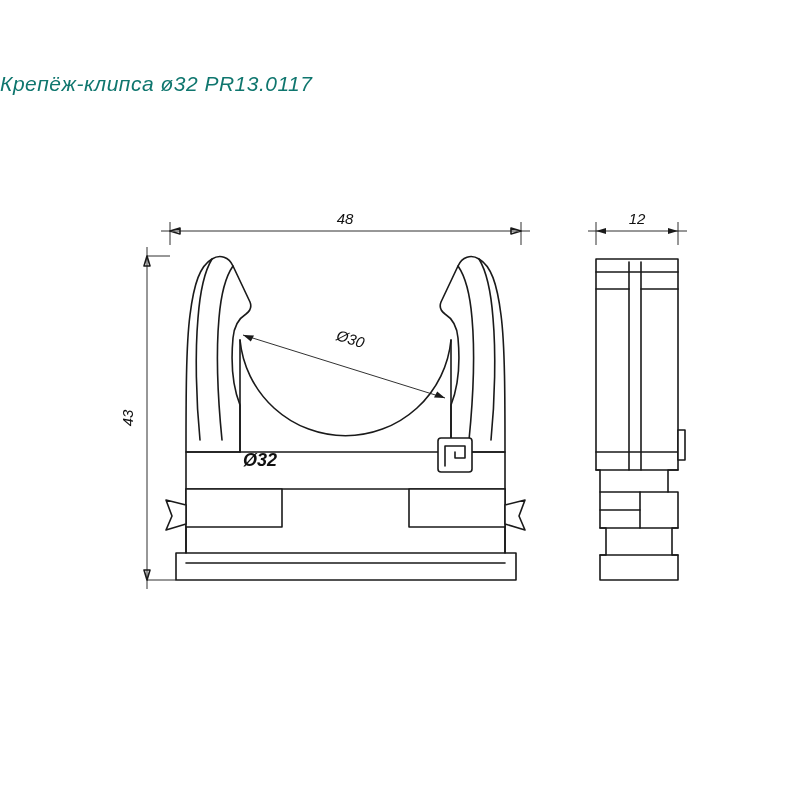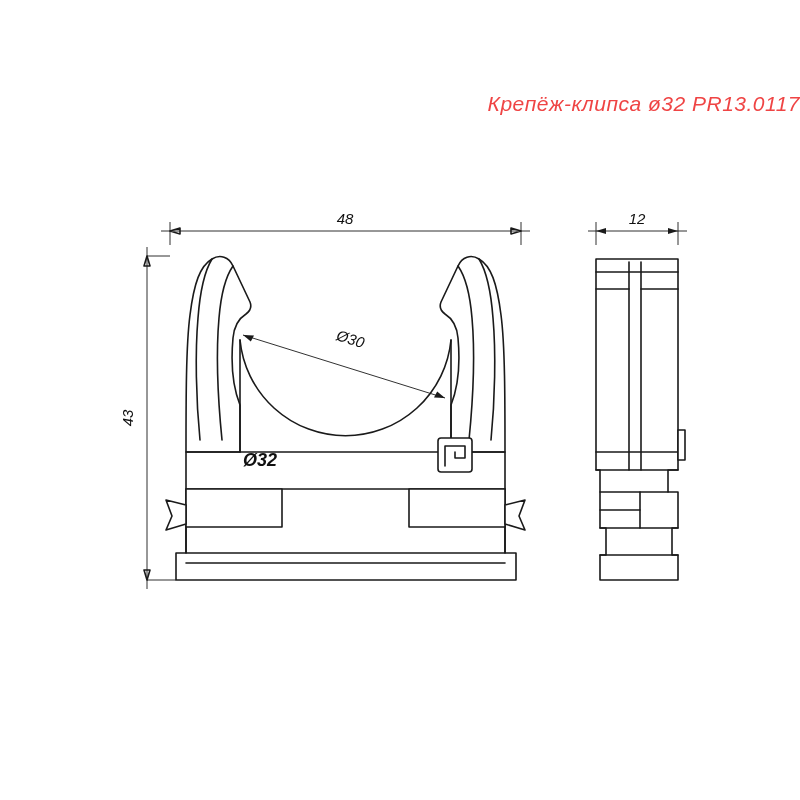--- a/index.html
+++ b/index.html
@@ -18,27 +18,27 @@
   #stage {
     position: absolute;
     left: 0;
     top: 0;
     width: 800px;
     height: 800px;
   }
   #title {
     position: absolute;
     left: 0;
-    top: 92px;
+    top: 72px;
     width: 800px;
-    text-align: right;
+    text-align: left;
     font-size: 21px;
     font-style: italic;
     letter-spacing: 0.5px;
-    color: #ef4444;
+    color: #0f766e;
     font-family: "Liberation Sans", sans-serif;
     white-space: nowrap;
   }
   svg {
     position: absolute;
     left: 0;
     top: 0;
     display: block;
   }
   .ln {

